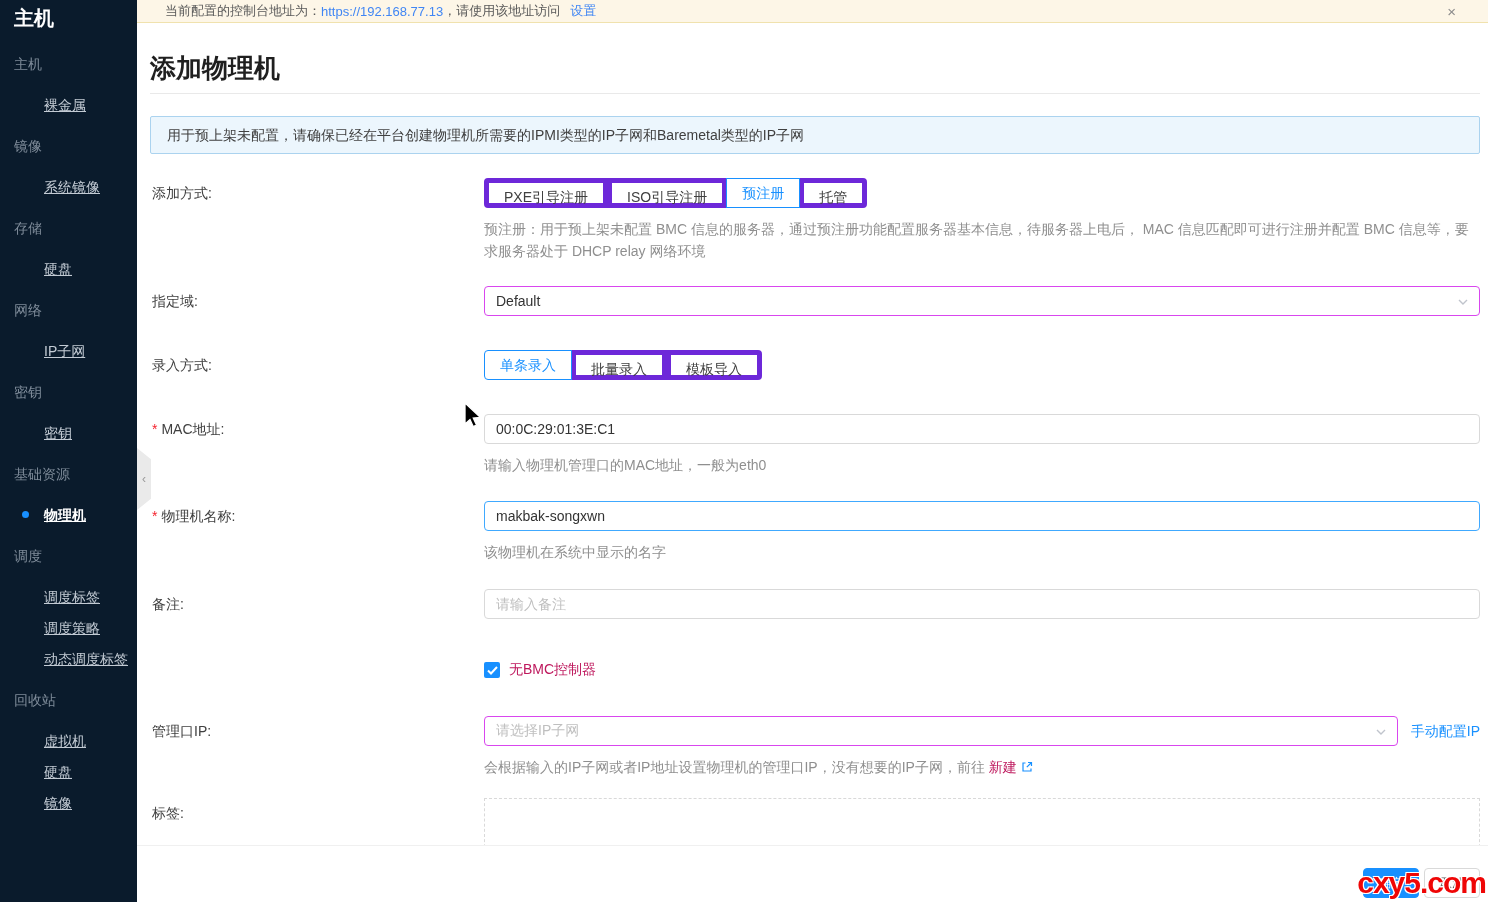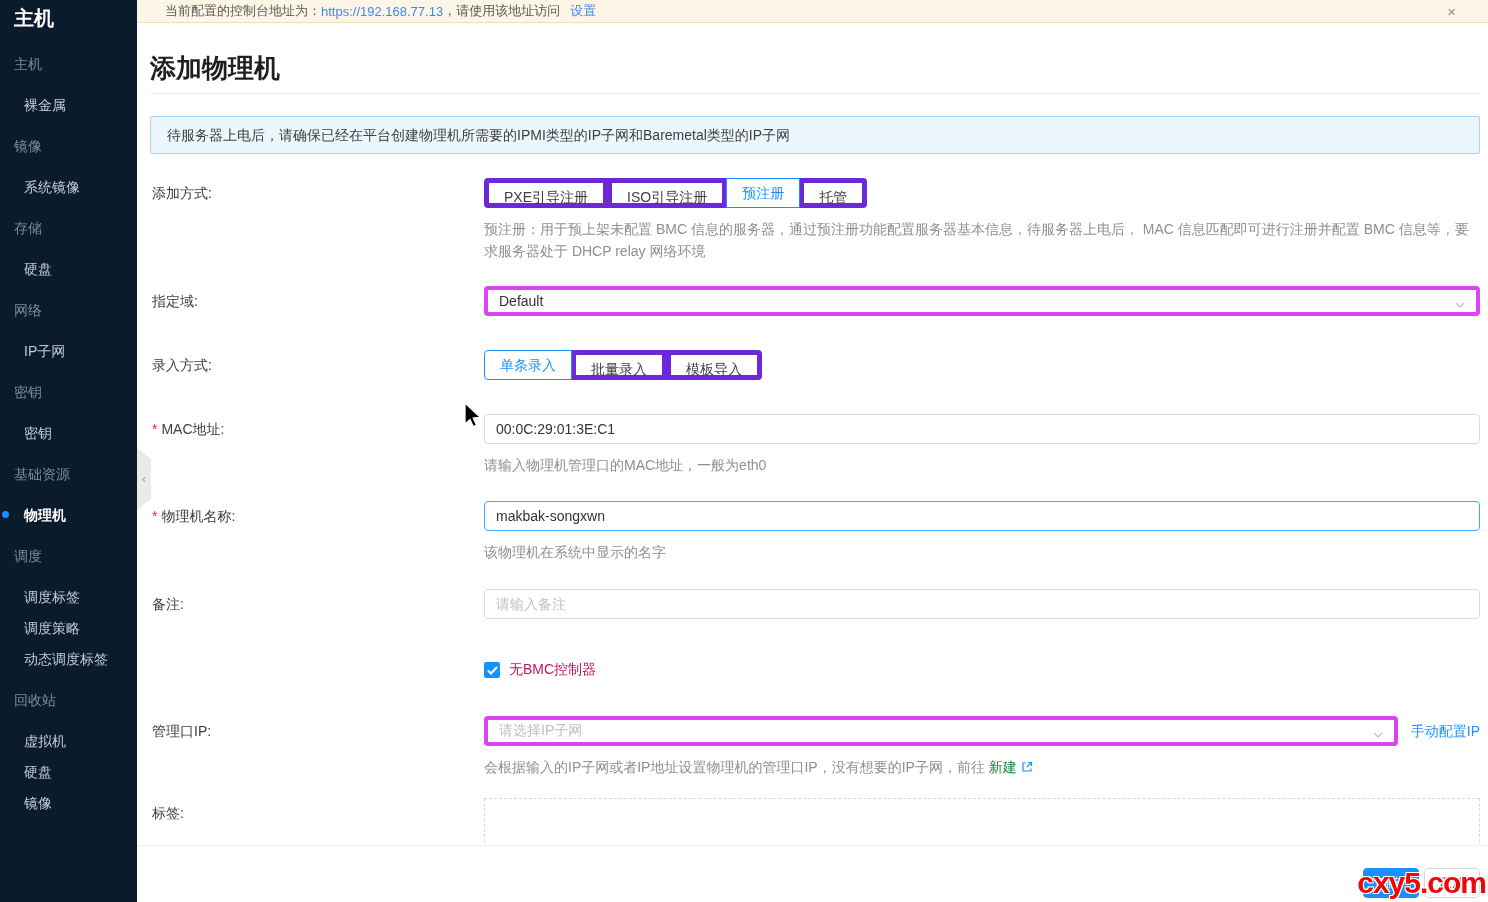--- a/index.html
+++ b/index.html
@@ -5,21 +5,21 @@
   * { margin:0; padding:0; box-sizing:border-box; }
   html,body { width:1488px; height:902px; overflow:hidden;
     font-family:"Liberation Sans","DejaVu Sans",sans-serif; background:#fff; }
 
   
   .sidebar { position:absolute; left:0; top:0; width:137px; height:902px;
     background:#0a1b2c; z-index:10; }
   .nav-title { color:#fff; font-size:20px; font-weight:bold; padding:5px 0 0 14px; height:34px; }
   .nav-header { margin:22px 0 0 14px; height:15px; font-size:14px; color:#7e8b99; cursor:pointer; }
   .nav-header ~ .nav-header { margin-top:26px; }
-  .nav-item { position:relative; margin:26px 0 0 24px; height:15px; font-size:14px; color:#c3cbd4; cursor:pointer; }
+  .nav-item { position:relative; margin:26px 0 0 44px; height:15px; font-size:14px; color:#c3cbd4; cursor:pointer;text-decoration:underline; }
   .nav-item + .nav-item { margin-top:16px; }
   .nav-item.active { color:#fff; font-weight:bold; }
   .nav-item .dot { position:absolute; left:-22px; top:4px; width:7px; height:7px;
     border-radius:50%; background:#1890ff; }
 
   
   .main { position:absolute; left:137px; top:0; width:1351px; height:902px; background:#fff; }
 
   .banner { height:23px; background:#fdf6e7; border-bottom:1px solid #f0e2ae;
     display:flex; align-items:center; font-size:13px; color:#5a5a5a; padding:0 14px 0 28px; }
@@ -46,28 +46,28 @@
 
   .seg { display:inline-flex; }
   .seg .seg-btn { height:30px; padding:0 15px; background:#fff; border:5px solid #6d28d9;
     font-size:14px; color:#404040; line-height:28px; cursor:pointer; margin-left:-1px;
     white-space:nowrap; }
   .seg .seg-btn:first-child { margin-left:0; border-radius:4px 0 0 4px; }
   .seg .seg-btn:last-child { border-radius:0 4px 4px 0; }
   .seg .seg-btn.selected { border:1px solid #1890ff; color:#1890ff; position:relative; z-index:1; }
 
   .help { margin-top:10px; font-size:14px; color:#8f8f8f; line-height:22px; }
-  .help a { color:#15803d; text-decoration:none; cursor:pointer; }
+  .help a { color:#be185d; text-decoration:none; cursor:pointer; }
 
   .text-input { width:100%; height:30px; border:1px solid #d9d9d9; border-radius:4px;
     padding:0 11px; font-size:14px; color:#333; font-family:inherit; outline:none; background:#fff; }
   .text-input.focused { border-color:#40a9ff; }
   .text-input::placeholder { color:#bfbfbf; }
 
-  .select { position:relative; width:100%; height:30px; border:4px solid #d946ef;
+  .select { position:relative; width:100%; height:30px; border:1px solid #d946ef;
     border-radius:4px; background:#fff; padding:0 30px 0 11px; display:flex;
     align-items:center; font-size:14px; cursor:pointer; }
   .select .value { color:#333; }
   .select .placeholder { color:#bfbfbf; }
   .select .chev { position:absolute; right:10px; top:9px; }
 
   .check-row { display:flex; align-items:center; height:22px; }
   .checkbox { width:16px; height:16px; border-radius:2px; background:#1890ff;
     display:inline-flex; align-items:center; justify-content:center; cursor:pointer; }
   .check-label { margin-left:9px; font-size:14px; color:#be185d; }
@@ -145,21 +145,21 @@
     <a style="margin-left:10px">设置</a>
     <span class="close">×</span>
   </div>
 
   <div class="collapse-handle">‹</div>
 
   <div class="content">
     <h1 class="page-title">添加物理机</h1>
     <div class="divider"></div>
 
-    <div class="alert">待服务器上电后，请确保已经在平台创建物理机所需要的IPMI类型的IP子网和Baremetal类型的IP子网</div>
+    <div class="alert">用于预上架未配置，请确保已经在平台创建物理机所需要的IPMI类型的IP子网和Baremetal类型的IP子网</div>
 
     <div class="form-row mt24">
       <div class="form-label">添加方式:</div>
       <div class="form-control">
         <div class="seg">
           <div class="seg-btn">PXE引导注册</div>
           <div class="seg-btn">ISO引导注册</div>
           <div class="seg-btn selected">预注册</div>
           <div class="seg-btn">托管</div>
         </div>

